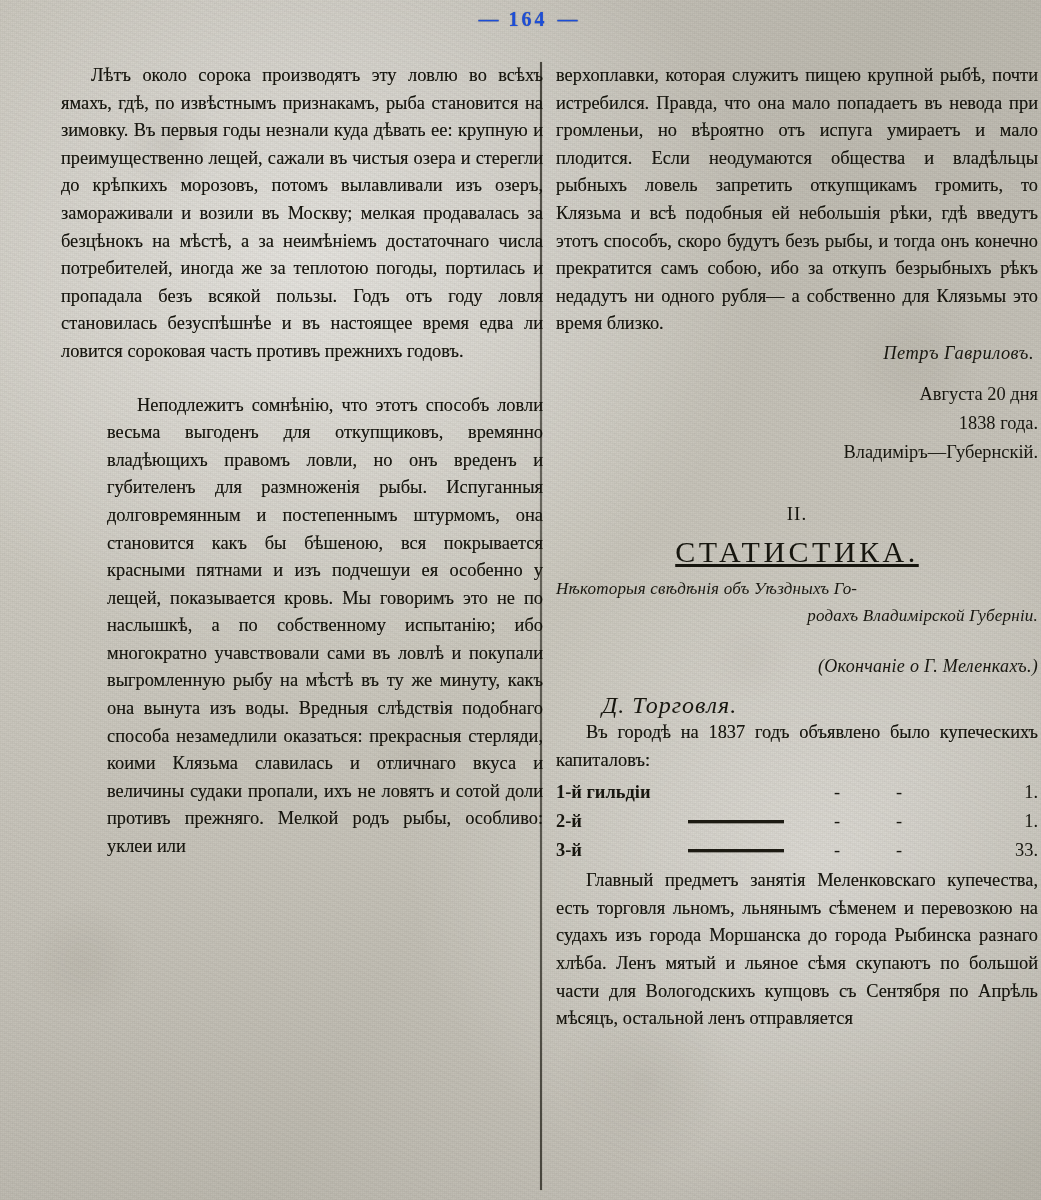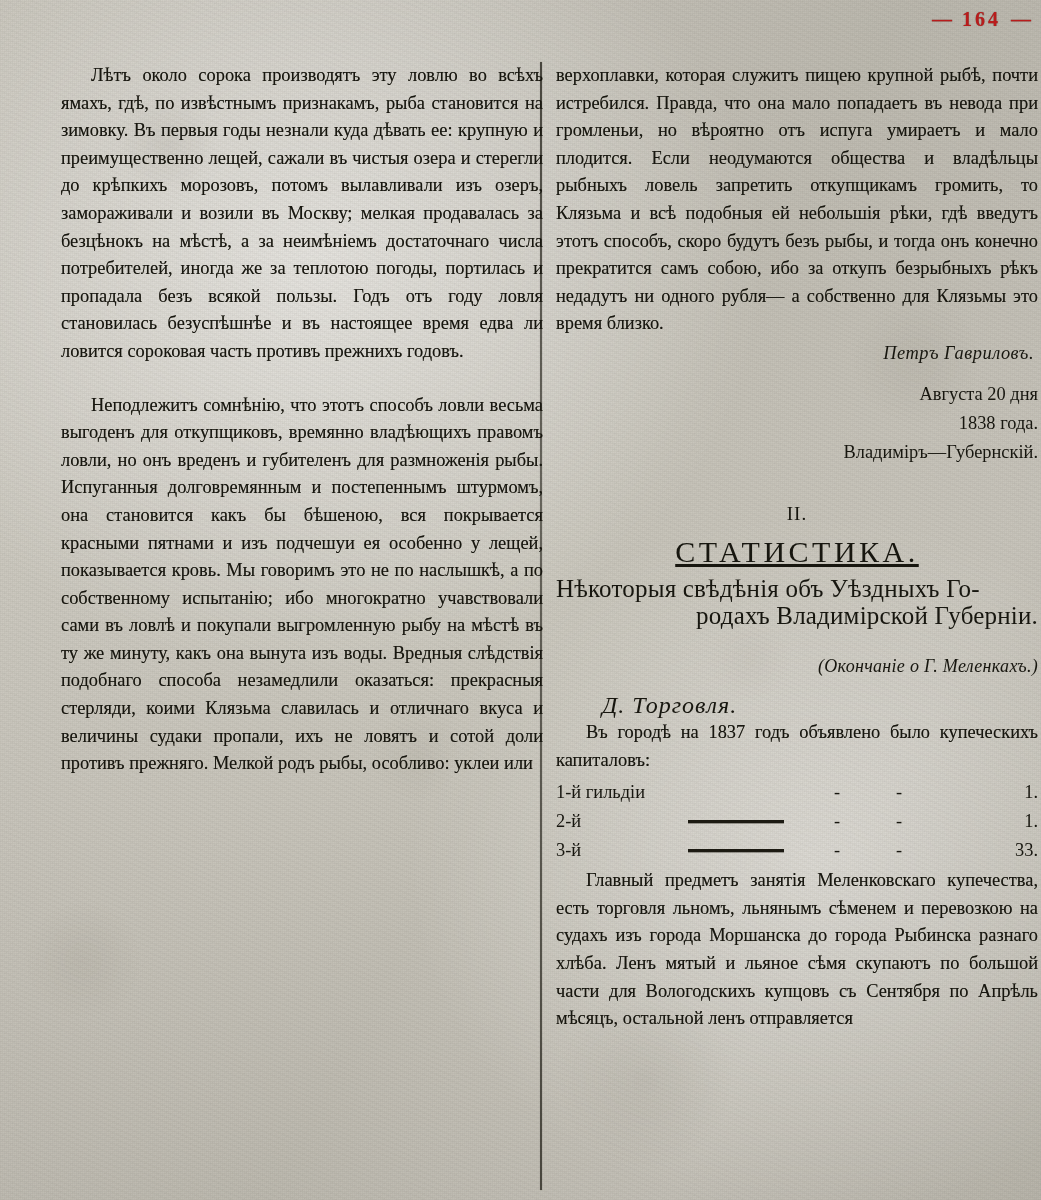--- a/index.html
+++ b/index.html
@@ -38,23 +38,23 @@
       radial-gradient(circle 60px at 40% 63%, rgba(126,119,104,.10), rgba(0,0,0,0) 72%),
       radial-gradient(circle 80px at 8% 80%, rgba(126,119,104,.12), rgba(0,0,0,0) 72%),
       radial-gradient(circle 55px at 72% 55%, rgba(150,120,110,.07), rgba(0,0,0,0) 72%);
     mix-blend-mode:multiply;
   }
   #content{position:absolute;inset:0;z-index:5;}
 
   
   .folio{
     position:absolute;left:15px;right:0;top:8px;
-    text-align:right;
+    text-align:center;
     font-size:20px;font-weight:bold;letter-spacing:3px;
-    color:#b91c1c;
+    color:#1d4ed8;
     text-shadow:0 0 1px rgba(40,38,28,.55);
   }
   .folio .rule{letter-spacing:0;padding:0 10px;font-weight:bold;}
 
   
   .col{
     position:absolute;top:62px;
     width:482px;
     text-align:justify;
     text-justify:inter-word;
@@ -68,21 +68,21 @@
     background:linear-gradient(180deg,rgba(40,38,30,.80),rgba(40,38,30,.62) 40%,rgba(40,38,30,.78));
     box-shadow:0 0 1px rgba(30,28,20,.5);
   }
 
   p{margin:0;}
   p.body{
     text-indent:30px;
     margin-bottom:0;
     text-shadow:0 0 .6px rgba(35,33,24,.5);
   }
-  p.gap{margin-top:26px;}
+  p.gap{margin-top:26px;margin-left:46px;}
 
   
   .col, .folio{ -webkit-font-smoothing:none; }
 
   
   .signature{
     text-align:right;
     font-style:italic;
     font-size:18.4px;
     line-height:30px;
@@ -96,42 +96,42 @@
 
   
   .sec{margin-top:34px;text-align:center;}
   .sec-num{font-size:19px;line-height:26px;letter-spacing:1px;}
   .sec-title{
     font-size:30px;line-height:34px;letter-spacing:3.5px;
     margin-top:8px;
     text-decoration:underline;
   }
   .sec-sub{
-    font-size:25px;line-height:27px;
+    font-style:italic;font-size:17px;line-height:27px;
     text-align:justify;margin-top:6px;
     letter-spacing:.2px;
   }
   .sec-sub .l2{display:block;text-align:right;}
 
   .contin{
     font-style:italic;text-align:right;font-size:18px;line-height:26px;
     margin-top:24px;letter-spacing:.3px;
   }
   .subhead{
     font-style:italic;font-size:24px;line-height:27px;
     margin-top:13px;padding-left:46px;letter-spacing:1px;
   }
 
   
   .guilds{margin:4px 0 2px 0;width:100%;border-collapse:collapse;}
   .guilds td{
     font-size:18.4px;line-height:29px;padding:0;vertical-align:baseline;
     white-space:nowrap;
   }
-  .g-label{padding-left:56px;width:132px;}
+  .g-label{padding-left:56px;width:132px;font-weight:bold;}
   .g-rule{width:118px;}
   .g-rule .ditto{
     display:inline-block;width:96px;height:3px;
     background:#1c1a12;vertical-align:middle;margin-bottom:3px;
     box-shadow:0 1px 0 rgba(28,26,18,.35);
   }
   .g-dash{text-align:center;width:62px;}
   .g-val{text-align:right;padding-right:58px;}
 
   .tail{margin-top:2px;}

